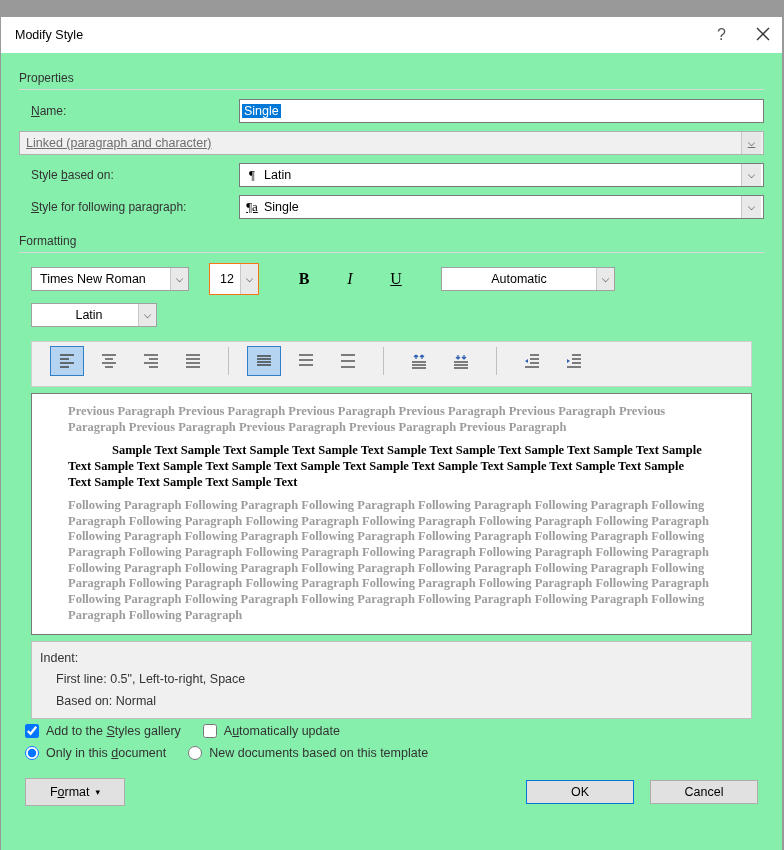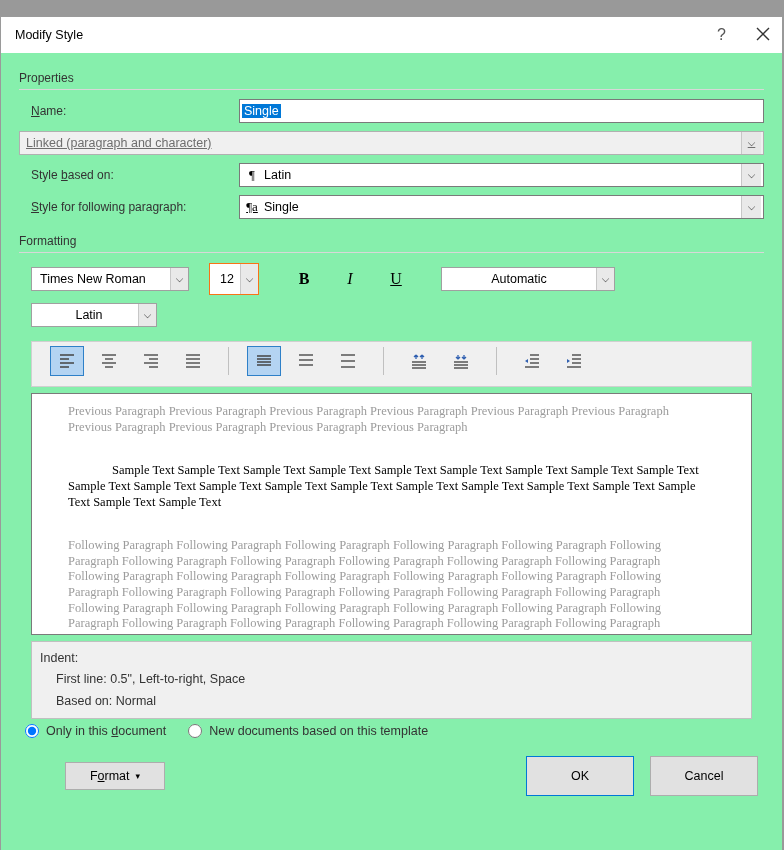--- a/index.html
+++ b/index.html
@@ -131,23 +131,24 @@
   .preview {
     margin: 2px 12px 6px 12px;
     background:#fff;
     border:1px solid #7a7a7a;
     height: 242px;
     padding: 10px 42px 6px 36px;
     overflow:hidden;
     font-family: "Times New Roman", serif;
     font-size: 12.5px;
     line-height: 1.25;
+    font-weight: bold;
   }
   .prev-gray { color:#9c9c9c; }
-  .prev-black { color:#000; margin: 28px 0; }
+  .prev-black { color:#000; margin: 8px 0; }
   .prev-black .indent { display:inline-block; width:44px; }
   .descbox {
     margin: 4px 12px 1px 12px;
     border:1px solid #c0c0c0;
     background:#f0f0f0;
     padding: 6px 8px 6px 8px;
     font-size: 12.5px;
     color:#333;
     line-height: 1.7;
   }
@@ -156,38 +157,37 @@
     padding: 4px 6px;
     font-size:12.5px;
     color:#333;
   }
   .optrow label { display:flex; align-items:center; gap:7px; }
   .btnrow {
     display:flex; align-items:center; justify-content:space-between;
     padding: 14px 6px 0 6px;
   }
   .winbtn {
-    min-width: 108px; height:40px;
+    min-width: 108px; height:24px;
     border:1px solid #adadad;
     background:#e1e1e1;
     font-size:12.5px;
     display:flex; align-items:center; justify-content:center;
     padding: 0 20px;
   }
   .winbtn.default {
     border:1.5px solid #0078d7;
   }
   .formatbtn {
     min-width: 100px; height:28px;
     border:1px solid #adadad;
     background:#e1e1e1;
     font-size:12.5px;
     display:flex; align-items:center; justify-content:center;
     gap:6px;
-    margin-left:40px;
   }
   .right-btns { display:flex; gap:16px; }
   .underline { text-decoration: underline; text-underline-offset:1px; }
   svg.ico { width:18px; height:18px; }
   input[type=checkbox], input[type=radio] { margin:0; width:14px; height:14px; }
 </style>
 </head>
 <body>
 
 <div class="window">
@@ -371,20 +371,30 @@
       <div class="prev-black"><span class="indent"></span><span>Sample Text Sample Text Sample Text Sample Text Sample Text Sample Text Sample Text Sample Text Sample Text Sample Text Sample Text Sample Text Sample Text Sample Text Sample Text Sample Text Sample Text Sample Text Sample Text Sample Text Sample Text</span></div>
       <div class="prev-gray">Following Paragraph Following Paragraph Following Paragraph Following Paragraph Following Paragraph Following Paragraph Following Paragraph Following Paragraph Following Paragraph Following Paragraph Following Paragraph Following Paragraph Following Paragraph Following Paragraph Following Paragraph Following Paragraph Following Paragraph Following Paragraph Following Paragraph Following Paragraph Following Paragraph Following Paragraph Following Paragraph Following Paragraph Following Paragraph Following Paragraph Following Paragraph Following Paragraph Following Paragraph Following Paragraph Following Paragraph Following Paragraph Following Paragraph Following Paragraph Following Paragraph Following Paragraph Following Paragraph Following Paragraph Following Paragraph Following Paragraph</div>
     </div>
 
     <div class="descbox">
       <div>Indent:</div>
       <div style="padding-left:16px">First line:  0.5", Left-to-right, Space</div>
       <div style="padding-left:16px">Based on: Normal</div>
     </div>
 
+    <div class="optrow">
+      <label>
+        <input type="checkbox" checked="" style="">
+        <span>Add to the <span class="underline">S</span>tyles gallery</span>
+      </label>
+      <label>
+        <input type="checkbox" style="">
+        <span>A<span class="underline">u</span>tomatically update</span>
+      </label>
+    </div>
 
     <div class="optrow">
       <label>
         <input type="radio" name="scope" checked="" style="">
         <span>Only in this <span class="underline">d</span>ocument</span>
       </label>
       <label>
         <input type="radio" name="scope" style="">
         <span>New documents based on this template</span>
       </label>

